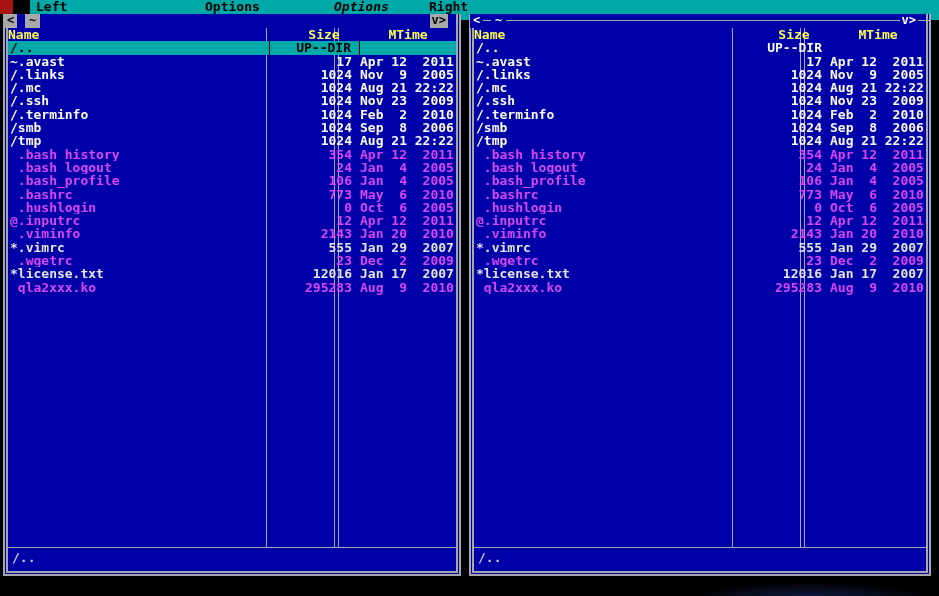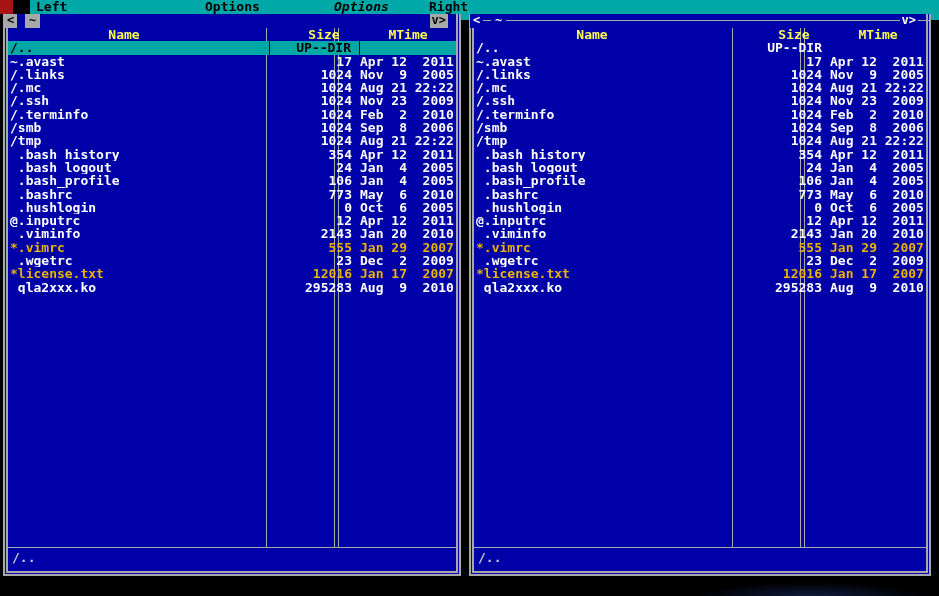--- a/index.html
+++ b/index.html
@@ -30,28 +30,28 @@
   .nav-fwd { right:8px; padding:0 2px; }
   .panel-top.active span { background:#A8A8A8; color:#000; }
   .panel-top.inactive span { background:#0000A8; color:#FCFCFC; }
   .panel-top.inactive::before {
     content:""; position:absolute; left:-4px; right:-4px; top:6px; height:1px; background:#A8A8A8;
   }
   .listing { position:relative; flex:1 1 auto; overflow:hidden; }
   .vline { position:absolute; top:0; bottom:0; width:1px; background:#A8A8A8; }
   .v1 { left:258px; } .v2a { left:326px; } .v2b { left:330px; }
   .col-headers { position:relative; display:flex; height:13.3px; line-height:13.3px; color:#FCFC54; }
-  .h-name { flex:1 1 auto; text-align:center; }
+  .h-name { flex:1 1 auto; text-align:left; }
   .h-size { width:72px; text-align:center;margin-left:48px; }
   .h-mtime { width:96px; text-align:center; }
   .frow { display:flex; height:13.3px; line-height:13.3px; position:relative; }
   .f-name { flex:1 1 auto; padding-left:2px; white-space:pre; overflow:hidden; }
   .f-size { width:91px; text-align:right; padding-right:8px; white-space:pre; }
   .f-mtime { width:96px; text-align:right; padding-right:5px; white-space:pre; }
-  .c-white { color:#FCFCFC; } .c-gray { color:#ffffff; } .c-green { color:#eab308; }
+  .c-white { color:#FCFCFC; } .c-gray { color:#d946ef; } .c-green { color:#e5e5e5; }
   .frow.selected { background:#00A8A8; }
   .frow.selected .f-name, .frow.selected .f-size, .frow.selected .f-mtime { color:#000; }
   .frow.selected .f-size { border-left:1px solid #000; border-right:1px solid #000; }
   .ministatus {
     flex:0 0 24px; border-top:1px solid #A8A8A8; color:#C9C9C9;
     padding:3px 0 0 4px; font-size:13px; line-height:13px; white-space:pre;
   }
   
   .hintbar {
     position:absolute; left:0; top:576px; width:939px; height:20px;

